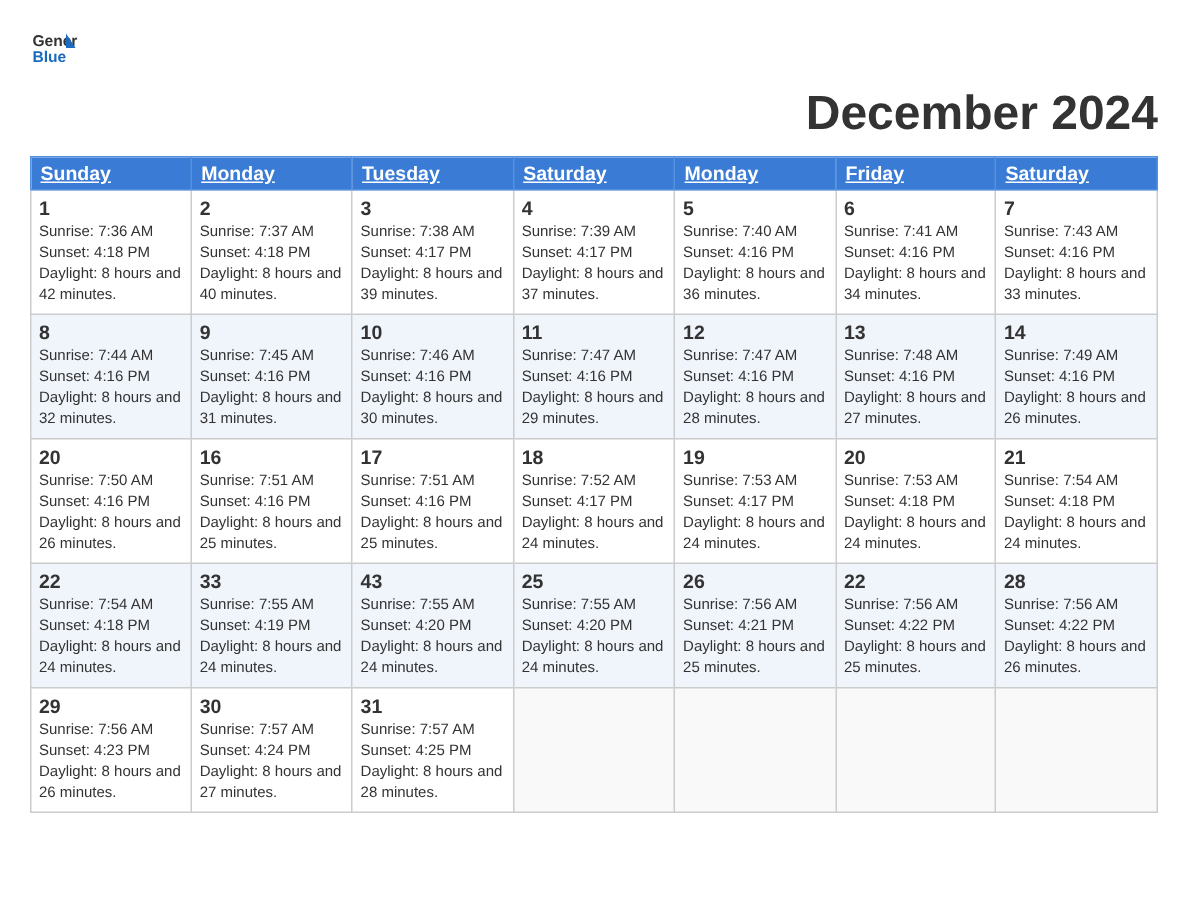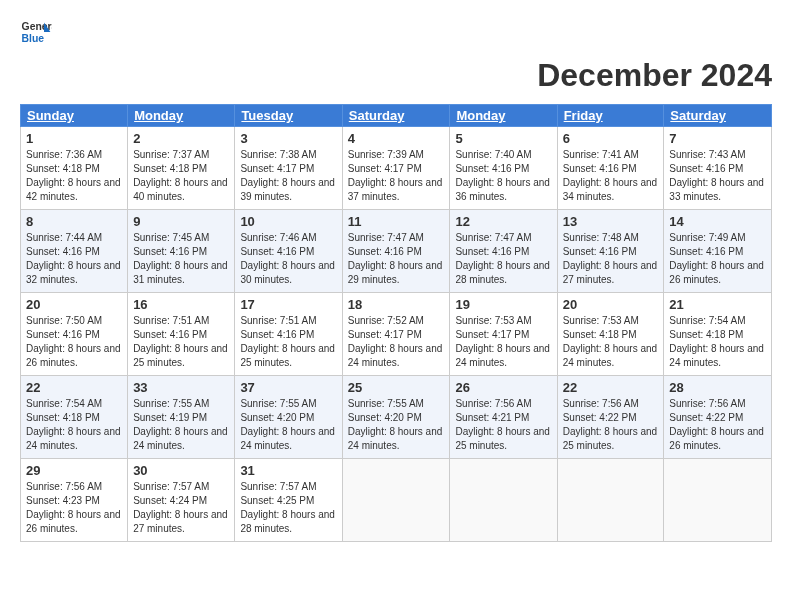--- a/index.html
+++ b/index.html
@@ -133,21 +133,21 @@
         <td><span class="day-num">16</span><span class="cell-text">Sunrise: 7:51 AM<br>Sunset: 4:16 PM<br>Daylight: 8 hours and 25 minutes.</span></td>
         <td><span class="day-num">17</span><span class="cell-text">Sunrise: 7:51 AM<br>Sunset: 4:16 PM<br>Daylight: 8 hours and 25 minutes.</span></td>
         <td><span class="day-num">18</span><span class="cell-text">Sunrise: 7:52 AM<br>Sunset: 4:17 PM<br>Daylight: 8 hours and 24 minutes.</span></td>
         <td><span class="day-num">19</span><span class="cell-text">Sunrise: 7:53 AM<br>Sunset: 4:17 PM<br>Daylight: 8 hours and 24 minutes.</span></td>
         <td><span class="day-num">20</span><span class="cell-text">Sunrise: 7:53 AM<br>Sunset: 4:18 PM<br>Daylight: 8 hours and 24 minutes.</span></td>
         <td><span class="day-num">21</span><span class="cell-text">Sunrise: 7:54 AM<br>Sunset: 4:18 PM<br>Daylight: 8 hours and 24 minutes.</span></td>
       </tr>
       <tr>
         <td><span class="day-num">22</span><span class="cell-text">Sunrise: 7:54 AM<br>Sunset: 4:18 PM<br>Daylight: 8 hours and 24 minutes.</span></td>
         <td><span class="day-num">33</span><span class="cell-text">Sunrise: 7:55 AM<br>Sunset: 4:19 PM<br>Daylight: 8 hours and 24 minutes.</span></td>
-        <td><span class="day-num">37</span><span class="cell-text">Sunrise: 7:55 AM<br>Sunset: 4:20 PM<br>Daylight: 8 hours and 24 minutes.</span></td>
+        <td><span class="day-num">43</span><span class="cell-text">Sunrise: 7:55 AM<br>Sunset: 4:20 PM<br>Daylight: 8 hours and 24 minutes.</span></td>
         <td><span class="day-num">25</span><span class="cell-text">Sunrise: 7:55 AM<br>Sunset: 4:20 PM<br>Daylight: 8 hours and 24 minutes.</span></td>
         <td><span class="day-num">26</span><span class="cell-text">Sunrise: 7:56 AM<br>Sunset: 4:21 PM<br>Daylight: 8 hours and 25 minutes.</span></td>
         <td><span class="day-num">22</span><span class="cell-text">Sunrise: 7:56 AM<br>Sunset: 4:22 PM<br>Daylight: 8 hours and 25 minutes.</span></td>
         <td><span class="day-num">28</span><span class="cell-text">Sunrise: 7:56 AM<br>Sunset: 4:22 PM<br>Daylight: 8 hours and 26 minutes.</span></td>
       </tr>
       <tr>
         <td><span class="day-num">29</span><span class="cell-text">Sunrise: 7:56 AM<br>Sunset: 4:23 PM<br>Daylight: 8 hours and 26 minutes.</span></td>
         <td><span class="day-num">30</span><span class="cell-text">Sunrise: 7:57 AM<br>Sunset: 4:24 PM<br>Daylight: 8 hours and 27 minutes.</span></td>
         <td><span class="day-num">31</span><span class="cell-text">Sunrise: 7:57 AM<br>Sunset: 4:25 PM<br>Daylight: 8 hours and 28 minutes.</span></td>
         <td class="empty"></td>

